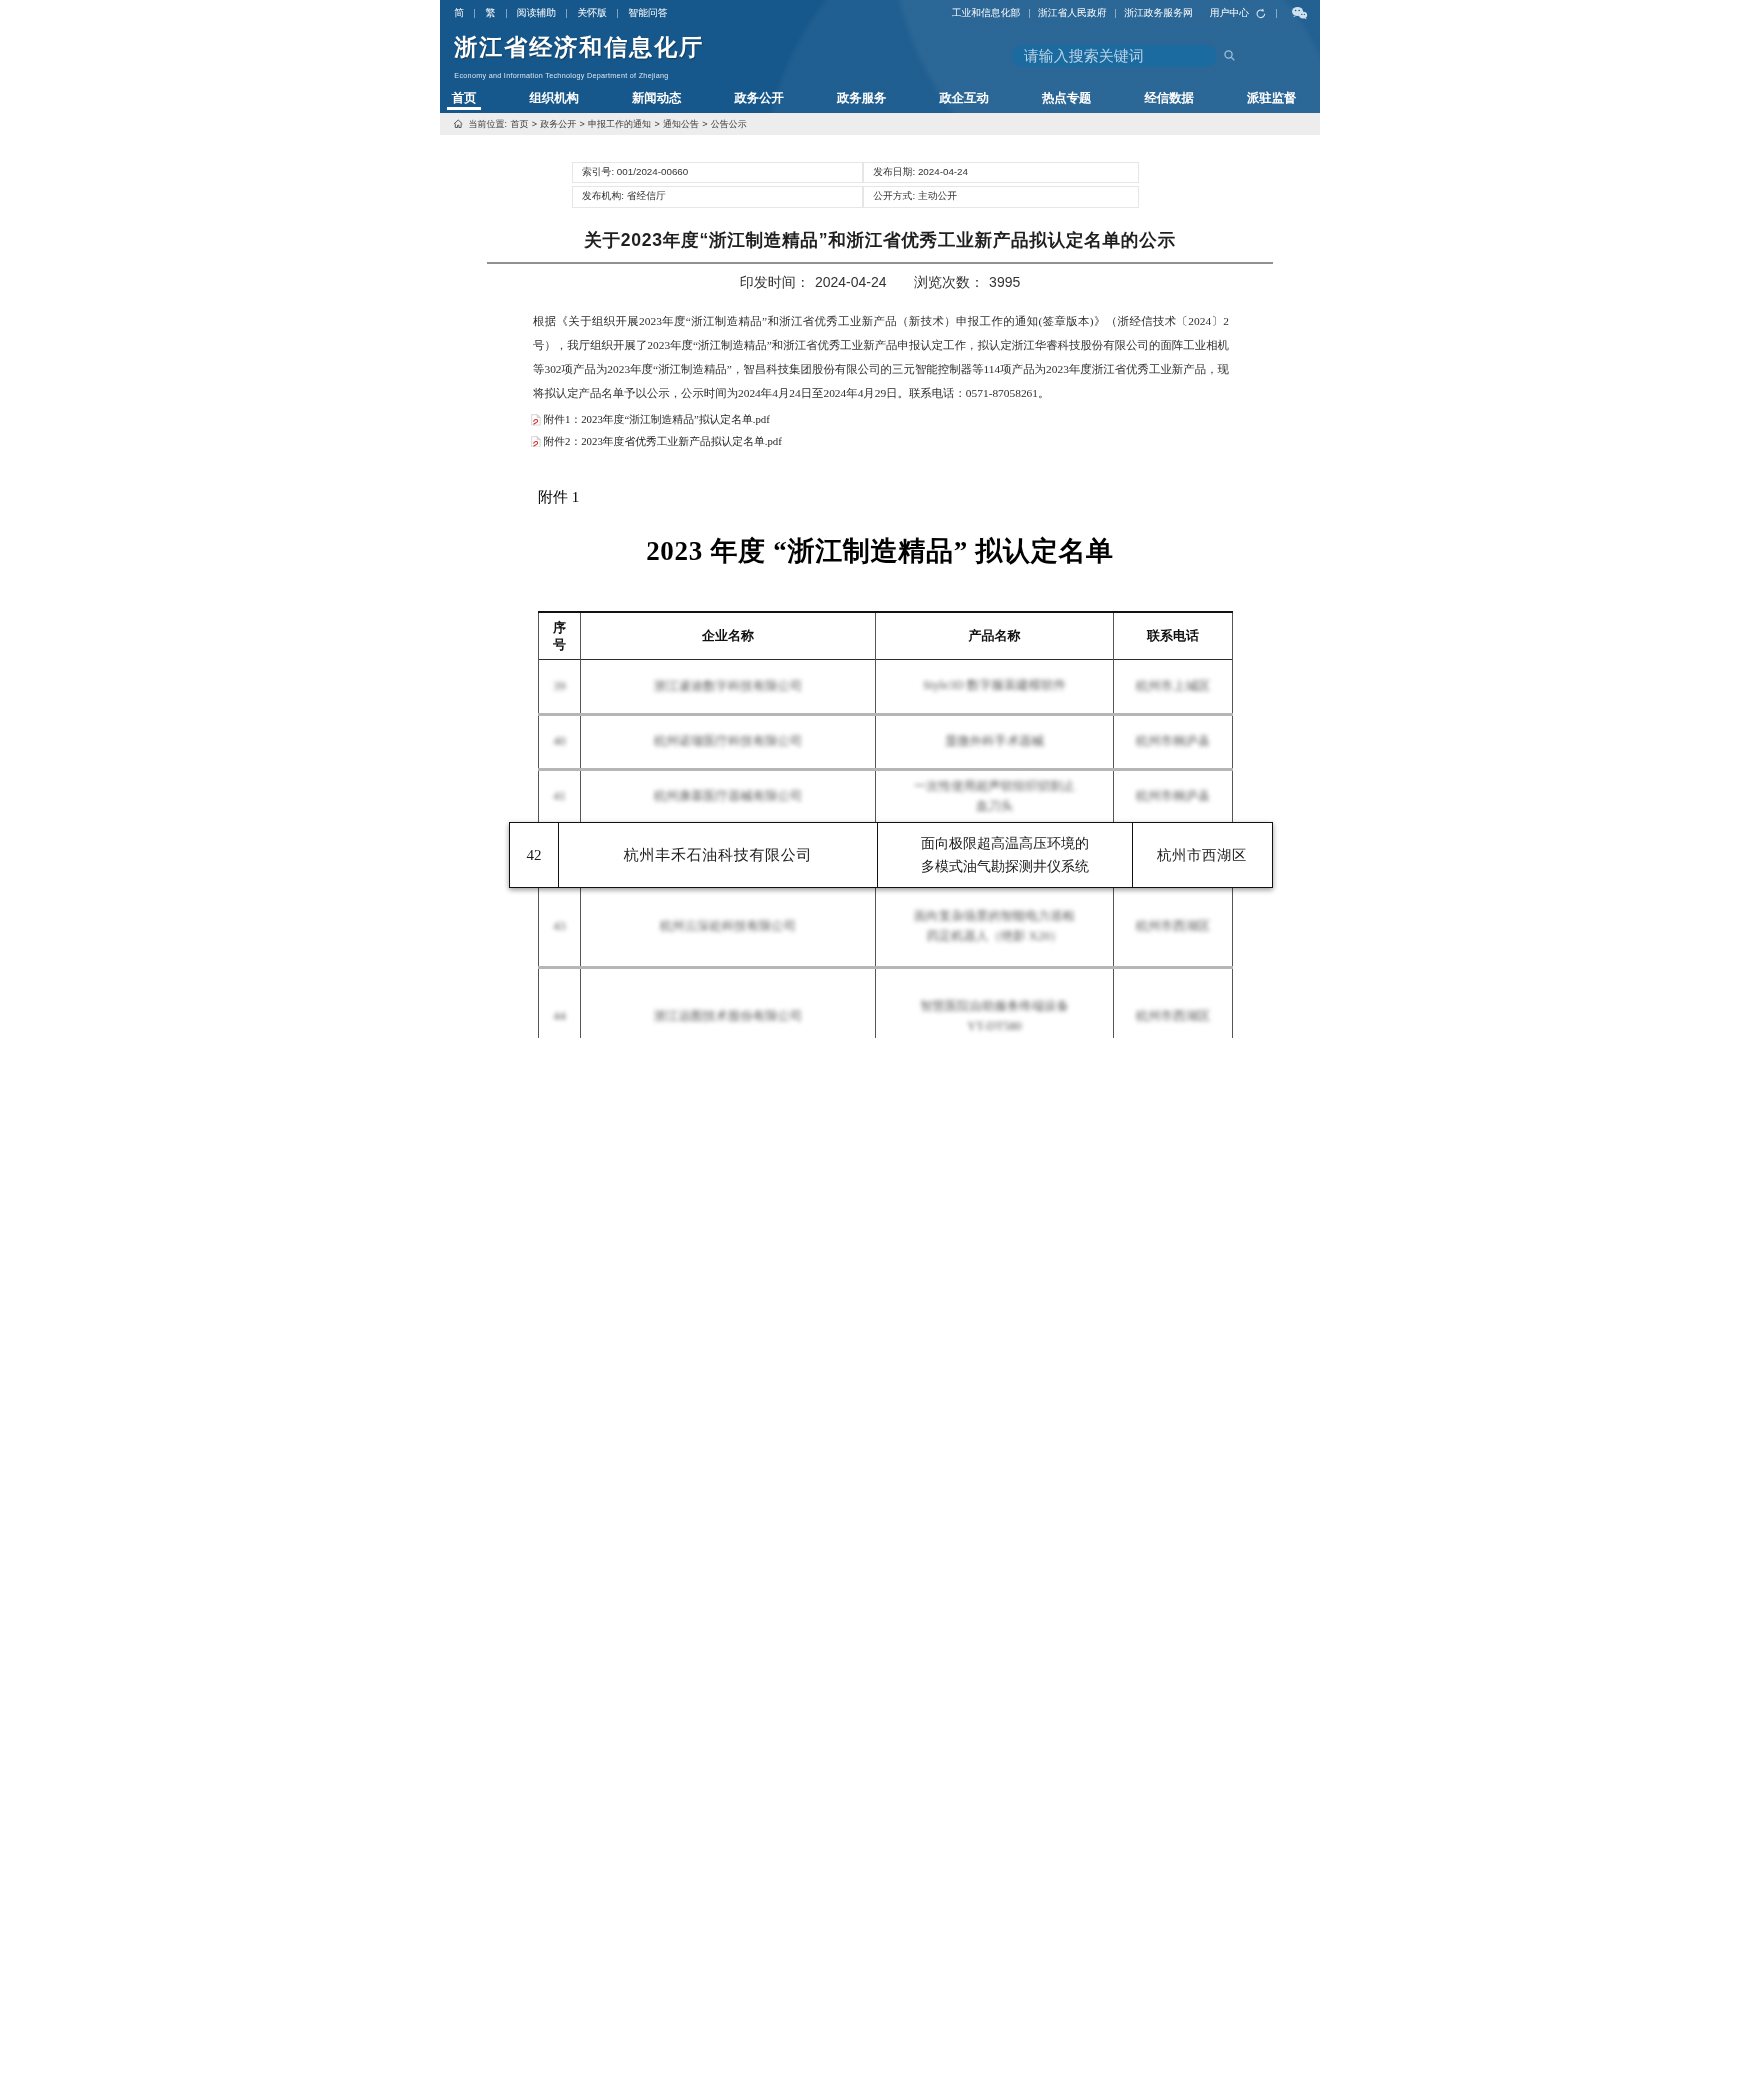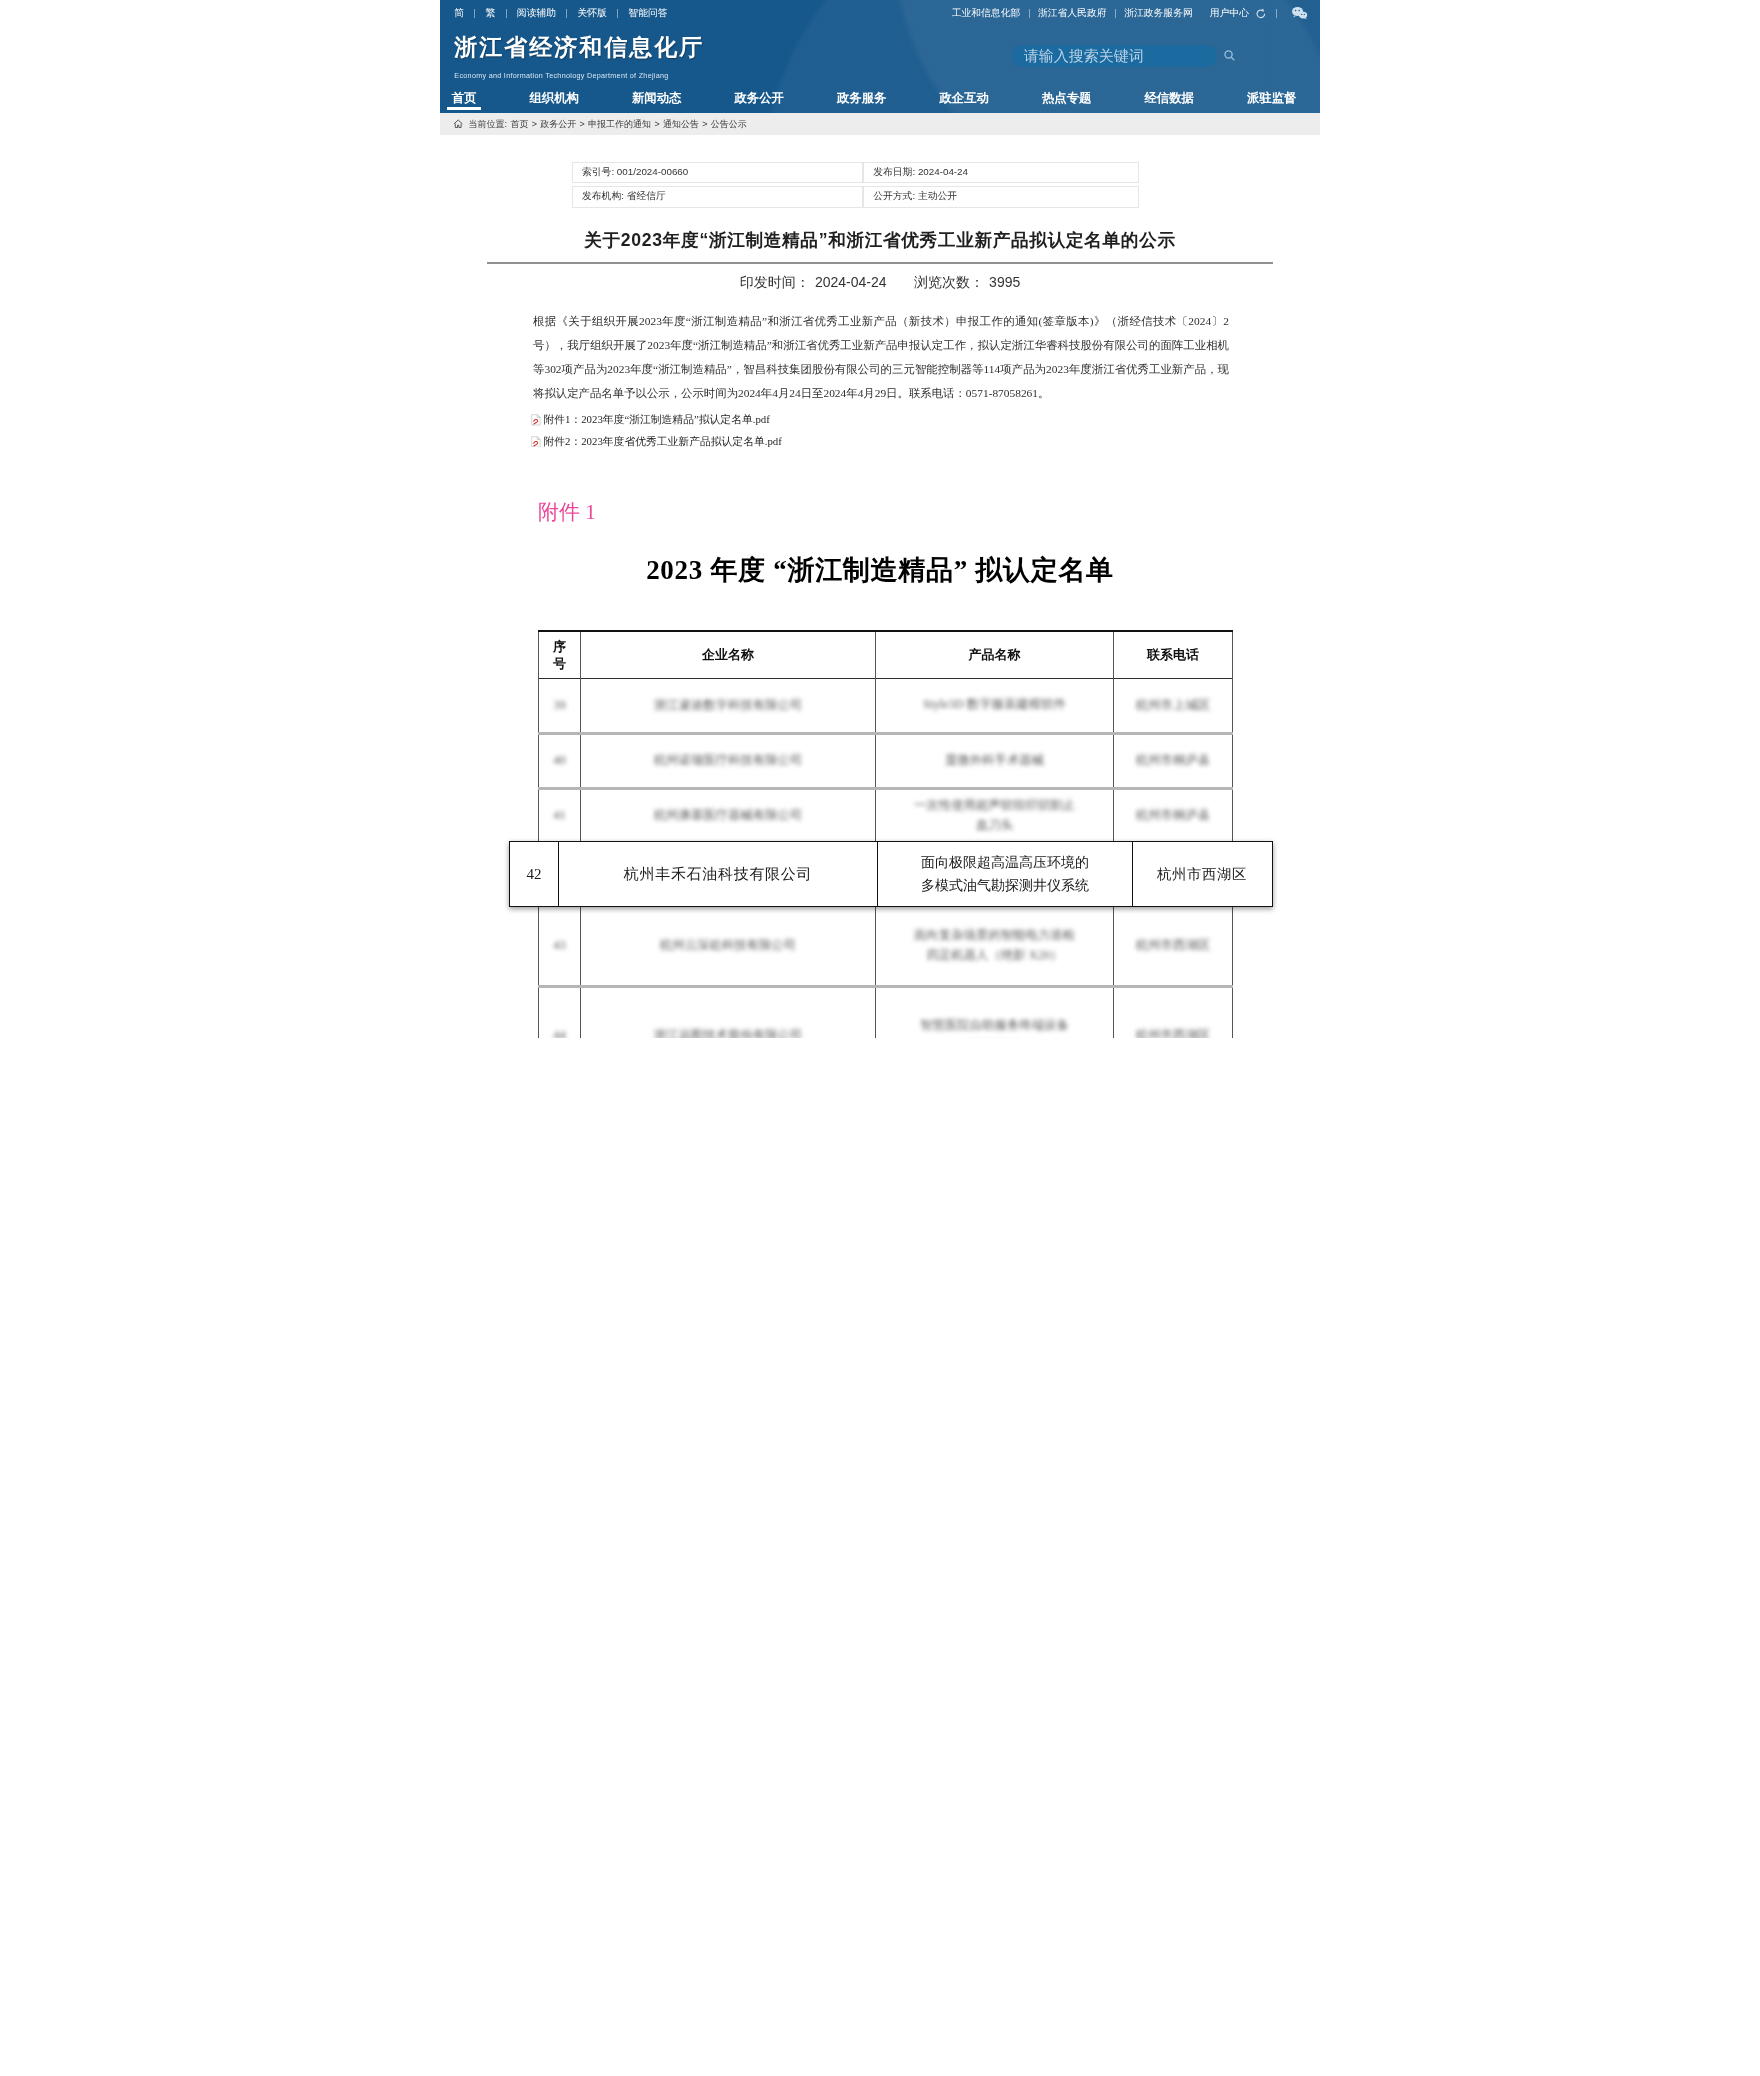--- a/index.html
+++ b/index.html
@@ -48,21 +48,21 @@
   .print-meta { margin-top:10.4px; text-align:center; font-size:14px; color:#333; }
   .print-meta span { margin:0 2.6px; }
   .pm-gap { display:inline-block; width:17px; }
 
   .serif { font-family:"Liberation Serif", serif; }
   .body-text { margin:17px 44px 0 46px; font-size:11.4px; line-height:24px; color:#2e2e2e; text-align:justify; }
   .attachments { margin:3.9px 0 0 44px; }
   .att-row { display:flex; align-items:center; font-size:10.8px; line-height:21.5px; color:#1f1f1f; cursor:pointer; }
   .att-row svg { margin-right:2.6px; flex:0 0 auto; }
 
-  .annex-heading { margin:46px 0 0 51px; font-size:21px; color:#ec4899; }
+  .annex-heading { margin:36px 0 0 51px; font-size:15px; color:#000000; }
   .annex-title { margin-top:26px; text-align:center; font-size:27px; font-weight:700; color:#000; letter-spacing:0.7px; }
 
   
   .table-wrap { margin-top:42px; position:relative; }
   table.list { margin-left:51px; width:694px; border-collapse:collapse; table-layout:fixed; font-family:"Liberation Serif", serif; }
   table.list th, table.list td { border-left:1.3px solid #555; border-right:1.3px solid #555; text-align:center; vertical-align:middle; }
   table.list thead th { height:47px; font-size:13px; font-weight:700; color:#111; border-top:2px solid #111; }
   .xh-span { display:inline-block; width:14.3px; word-break:break-all; line-height:17px; }
   tr.first-data td { border-top:1.3px solid #2c2c2c; }
   tr.data td { border-top:3.3px solid #b6b6b6; }

